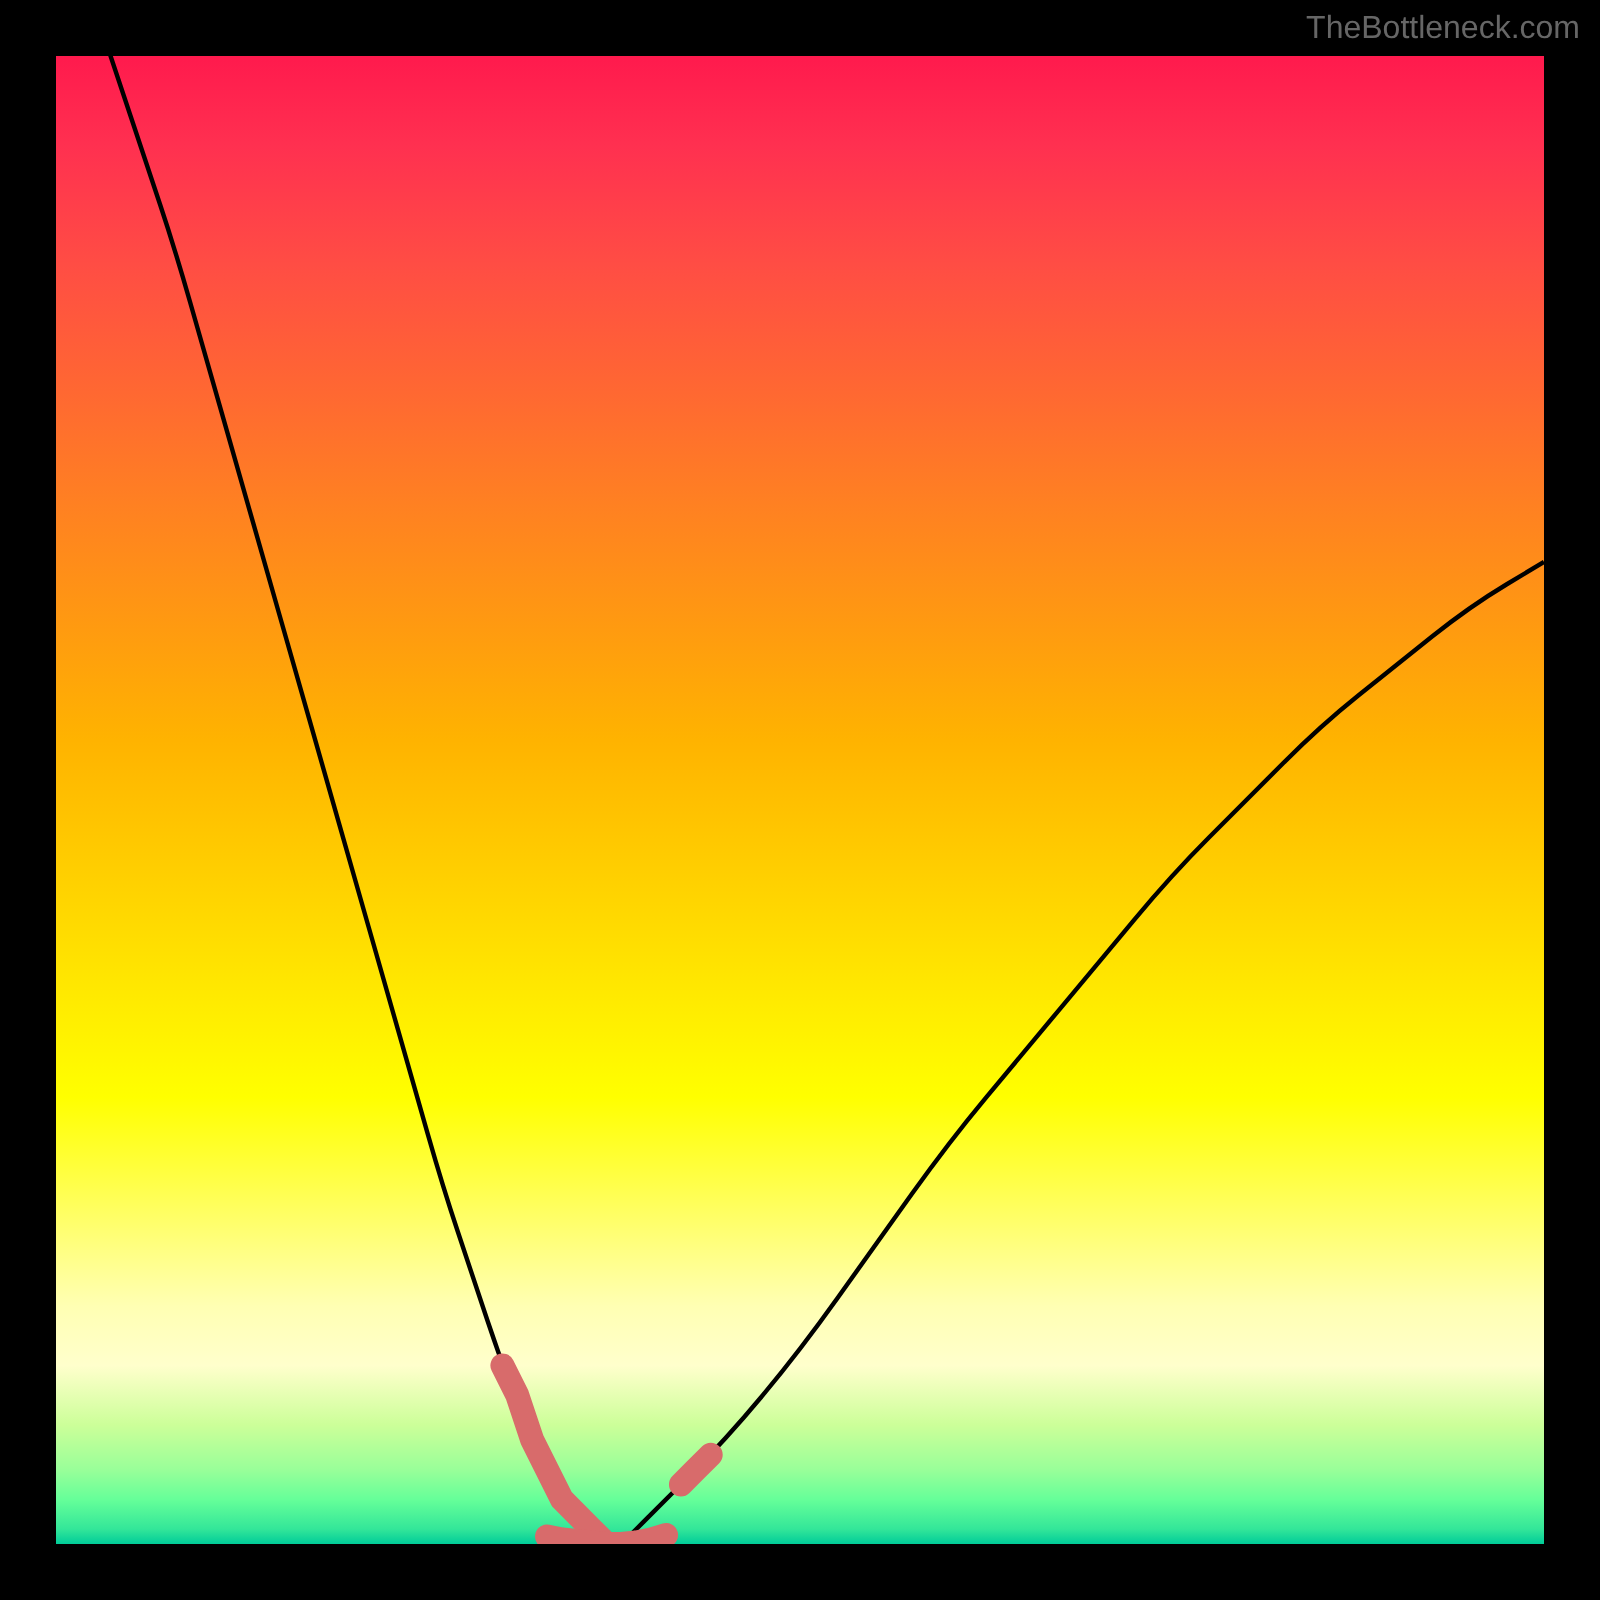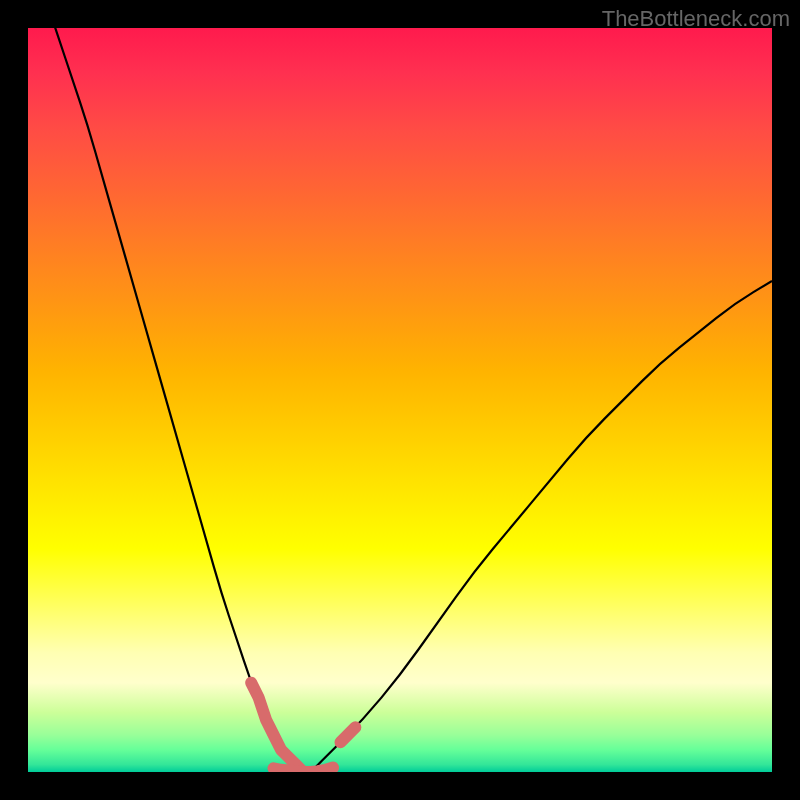--- a/index.html
+++ b/index.html
@@ -12,21 +12,21 @@
       height: 800px;
       background: #000;
       position: relative;
       overflow: hidden;
     }
     .watermark {
       position: absolute;
       top: 6px;
       right: 10px;
       font-family: Arial, sans-serif;
-      font-size: 22px;
+      font-size: 16px;
       font-weight: normal;
       color: #666;
       z-index: 10;
     }
     .plot-area {
       position: absolute;
       top: 28px;
       left: 28px;
       width: 744px;
       height: 744px;

